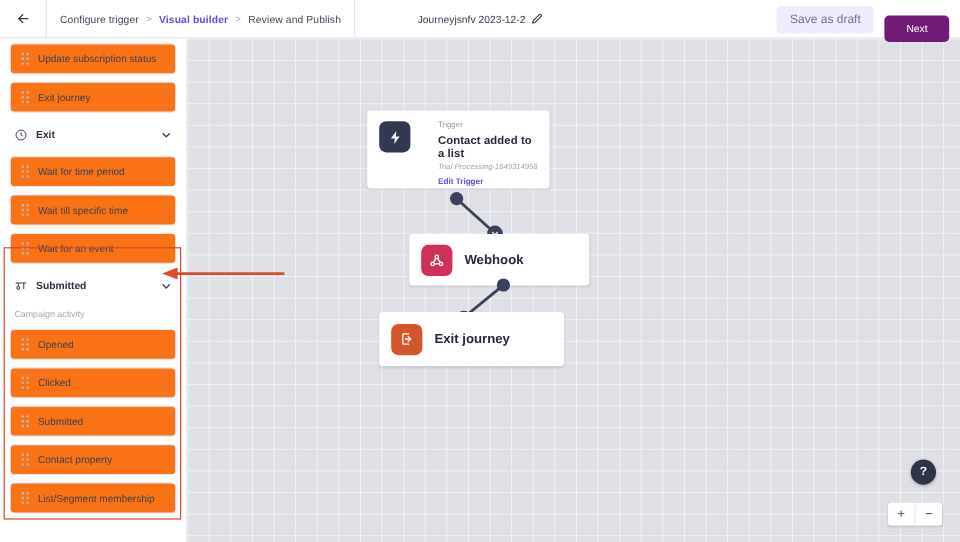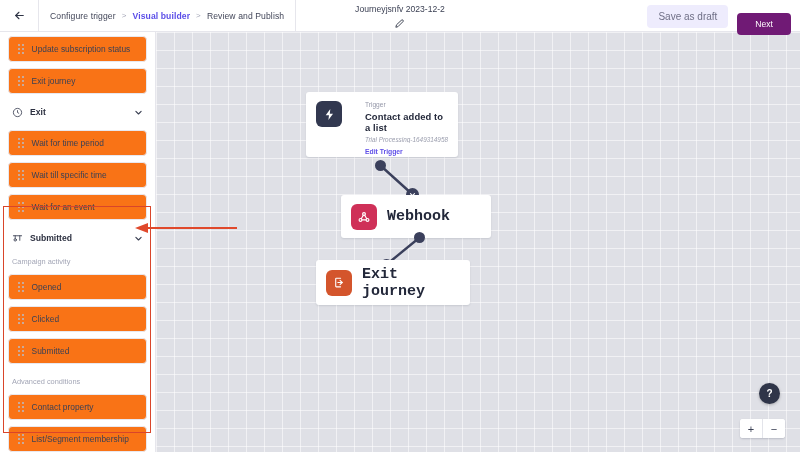--- a/index.html
+++ b/index.html
@@ -34,21 +34,21 @@
     letter-spacing: .1px;
   }
   .crumb { white-space: nowrap; }
   .crumb.active { color: #5b4ee8; font-weight: bold; }
   .crumb-sep { color: #a5a8b8; font-size: 8px; }
   .hdr-div2 { width: 1px; height: 32px; background: #e6e6ec; margin-left: 11px; }
 
   .journey-title {
     position: absolute; left: 50%; transform: translateX(-50%);
     display: flex; align-items: center; gap: 5px;
-    font-size: 8.6px; color: #3c4154; white-space: nowrap; flex-direction: column;
+    font-size: 8.6px; color: #3c4154; white-space: nowrap;
   }
   .pencil-ic { display: flex; align-items: center; color: #2e3445; cursor: pointer; }
 
   .hdr-right {
     position: absolute; right: 9px; top: 0; height: 32px;
     display: flex; align-items: center; gap: 9px;
   }
   .btn-draft {
     background: #eeecfd; color: #6f6f86;
     font-size: 10px; padding: 6px 11px; border-radius: 4px;
@@ -132,21 +132,21 @@
   
   #node-trigger { left: 150px; top: 60px; width: 152px; height: 65px; padding: 9px 10px; display: flex; gap: 23px; }
   .trig-meta { font-size: 6.6px; color: #9497a8; }
   .trig-title { font-size: 9.4px; color: #23283a; font-weight: bold; margin-top: 3px; letter-spacing: .1px; }
   .trig-sub { font-size: 6.4px; color: #9a9dad; font-style: italic; margin-top: 3px; white-space: nowrap; overflow: hidden; text-overflow: clip; max-width: 104px; }
   .trig-edit { font-size: 6.8px; color: #5f4fe8; font-weight: bold; margin-top: 5px; cursor: pointer; }
 
   
   #node-webhook { left: 185px; top: 163px; width: 150px; height: 43px; display: flex; align-items: center; gap: 10px; padding-left: 10px; }
   #node-exit { left: 160px; top: 228px; width: 154px; height: 45px; display: flex; align-items: center; gap: 10px; padding-left: 10px; }
-  .node-label { font-size: 15px; color: #23283a; font-weight: bold; font-family: Liberation Mono, monospace; }
+  .node-label { font-size: 11px; color: #23283a; font-weight: bold; }
 
   
   .conn { position: absolute; left: 0; top: 0; width: 644px; height: 420px; pointer-events: none; }
   .port {
     position: absolute; width: 13px; height: 13px; border-radius: 50%;
     background: #3b405c; display: flex; align-items: center; justify-content: center;
     cursor: pointer;
   }
   .port.plain { width: 11px; height: 11px; }
 
@@ -328,21 +328,20 @@
             <i></i>
             <i></i>
             <i></i>
             <i></i>
             <i></i>
             <i></i>
           </span>
         <span class="block-label">Submitted</span>
       </div>
 
-      <div class="group-label">Advanced conditions</div>
       <div class="block-item">
         <span class="grip">
             <i></i>
             <i></i>
             <i></i>
             <i></i>
             <i></i>
             <i></i>
           </span>
         <span class="block-label">Contact property</span>

